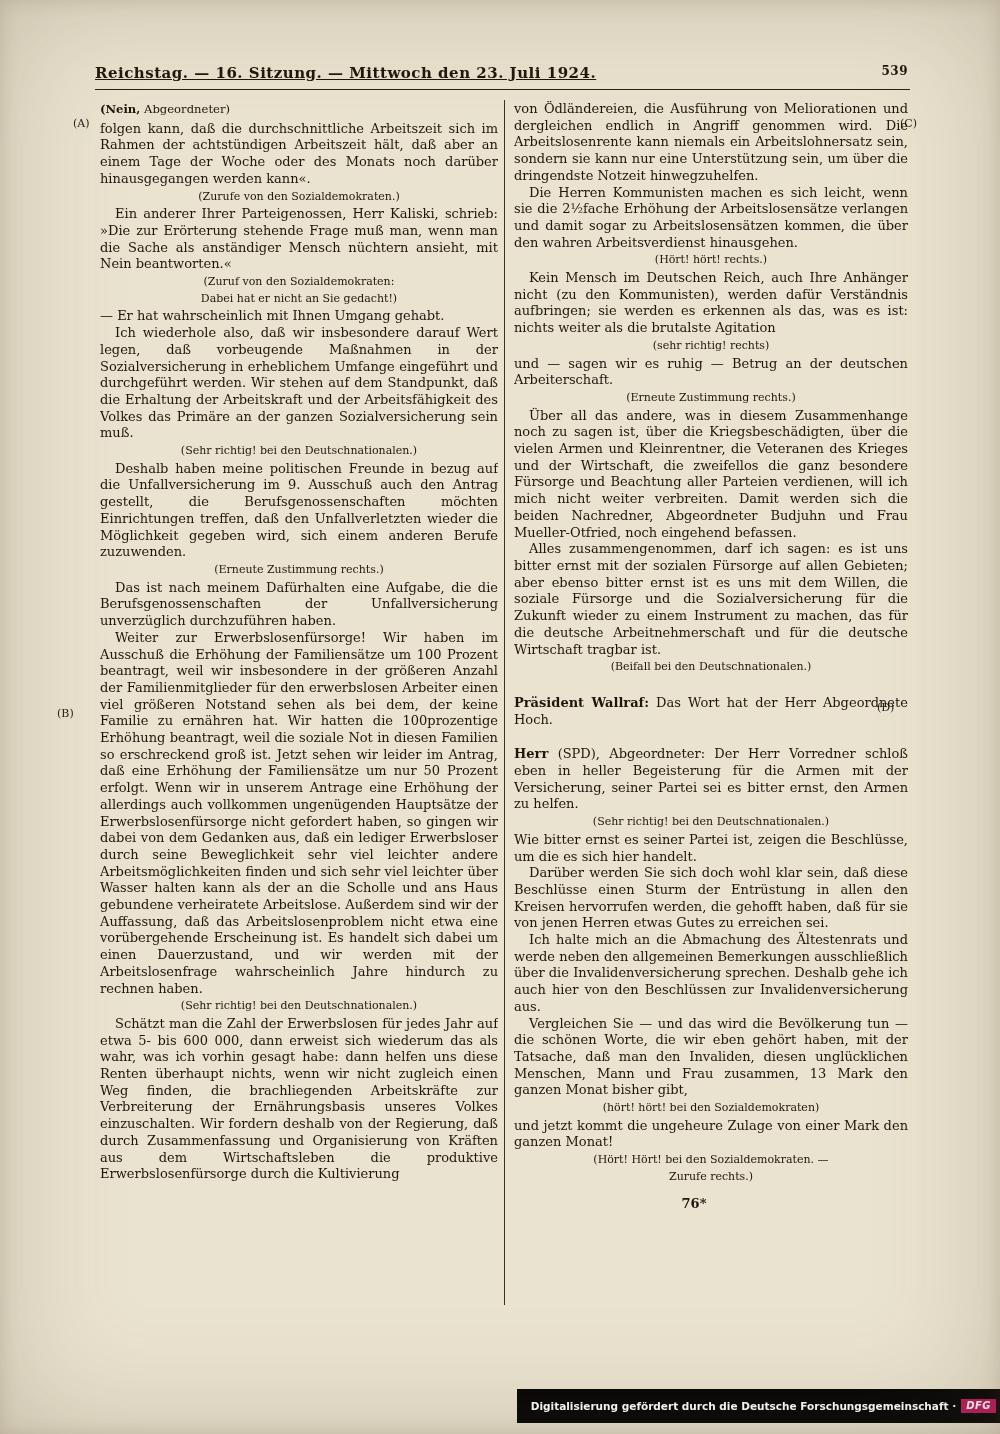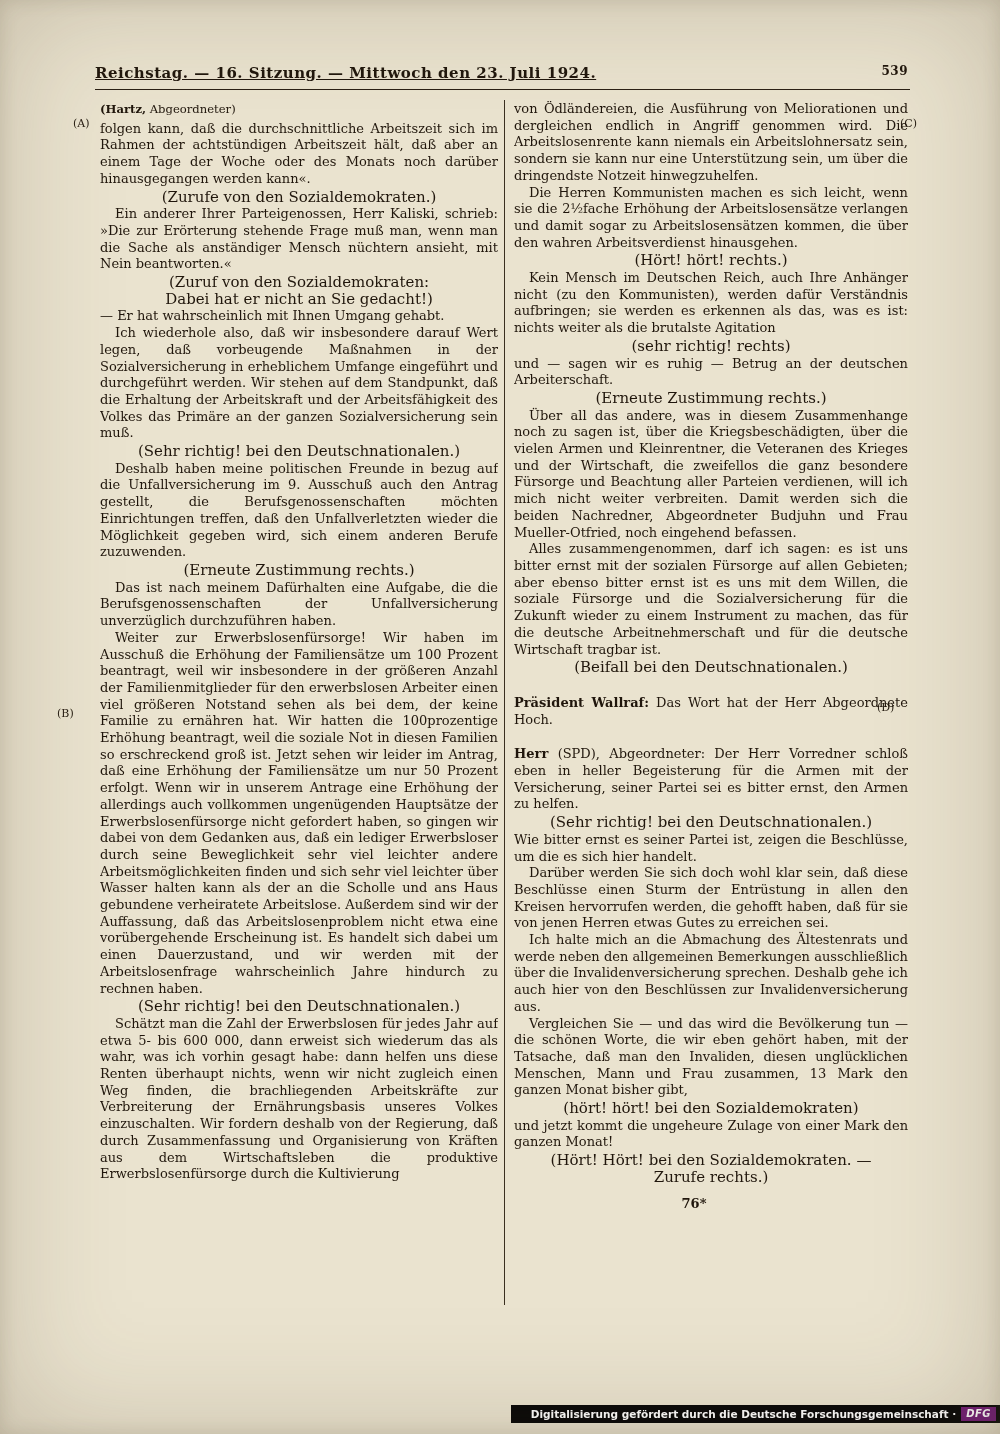--- a/index.html
+++ b/index.html
@@ -41,21 +41,21 @@
   .divider{
     position:absolute; left:504px; top:100px;
     width:1.4px; height:1205px;
     background:#3a2f20;
   }
   .para { text-align:justify; }
   .para.indent { text-indent:15px; }
   .para.stage{
     text-align:center;
     white-space:pre-line;
-    font-size:15px;
+    font-size:11px;
     padding:1px 8px;
     text-indent:0;
   }
   .para.note{
     font-size:11.6px;
     text-align:left;
     margin-bottom:3px;
   }
   .para.speech{ margin-top:18px; }
   .para.sig{
@@ -67,31 +67,31 @@
     position:absolute;
     font-size:11px;
     color:#2a2015;
   }
   .marker-a{ left:73px;  top:117px; }
   .marker-b{ left:57px;  top:707px; }
   .marker-c{ left:900px; top:117px; }
   .marker-d{ left:877px; top:701px; }
   .dfg-bar{
     position:absolute; right:0; bottom:11px;
-    height:18px;
+    height:34px;
     background:#060606;
     color:#ffffff;
     display:flex; align-items:center; gap:5px;
-    padding:0 4px 0 20px;
+    padding:0 4px 0 14px;
     font-family:"DejaVu Sans","Liberation Sans",sans-serif;
     font-size:10.5px; font-weight:bold;
     white-space:nowrap;
   }
   .dfg-logo{
-    background:#701a75;
+    background:#be185d;
     color:#fff;
     font-style:italic;
     font-weight:bold;
     font-size:10px;
     padding:1px 5px 2px 5px;
     letter-spacing:0.5px;
   }
 </style>
 </head>
 <body>
@@ -100,21 +100,21 @@
   <span>Reichstag. — 16. Sitzung. — Mittwoch den 23. Juli 1924.</span>
   <span class="page-number">539</span>
 </div>
 
 <span class="marker marker-a">(A)</span>
 <span class="marker marker-b">(B)</span>
 <span class="marker marker-c">(C)</span>
 <span class="marker marker-d">(D)</span>
 
 <div class="col left" id="left-col">
-    <p class="para note"><span class="speaker">(Hartz,</span> Abgeordneter)</p>
+    <p class="para note"><span class="speaker">(Nein,</span> Abgeordneter)</p>
     <p class="para body">folgen kann, daß die durchschnittliche Arbeitszeit sich im Rahmen der achtstündigen Arbeitszeit hält, daß aber an einem Tage der Woche oder des Monats noch darüber hinausgegangen werden kann«.</p>
     <p class="para stage">(Zurufe von den Sozialdemokraten.)</p>
     <p class="para body indent">Ein anderer Ihrer Parteigenossen, Herr Kaliski, schrieb: »Die zur Erörterung stehende Frage muß man, wenn man die Sache als anständiger Mensch nüchtern ansieht, mit Nein beantworten.«</p>
     <p class="para stage">(Zuruf von den Sozialdemokraten:
 Dabei hat er nicht an Sie gedacht!)</p>
     <p class="para body">— Er hat wahrscheinlich mit Ihnen Umgang gehabt.</p>
     <p class="para body indent">Ich wiederhole also, daß wir insbesondere darauf Wert legen, daß vorbeugende Maßnahmen in der Sozialversicherung in erheblichem Umfange eingeführt und durchgeführt werden. Wir stehen auf dem Standpunkt, daß die Erhaltung der Arbeitskraft und der Arbeitsfähigkeit des Volkes das Primäre an der ganzen Sozialversicherung sein muß.</p>
     <p class="para stage">(Sehr richtig! bei den Deutschnationalen.)</p>
     <p class="para body indent">Deshalb haben meine politischen Freunde in bezug auf die Unfallversicherung im 9. Ausschuß auch den Antrag gestellt, die Berufsgenossenschaften möchten Einrichtungen treffen, daß den Unfallverletzten wieder die Möglichkeit gegeben wird, sich einem anderen Berufe zuzuwenden.</p>
     <p class="para stage">(Erneute Zustimmung rechts.)</p>

